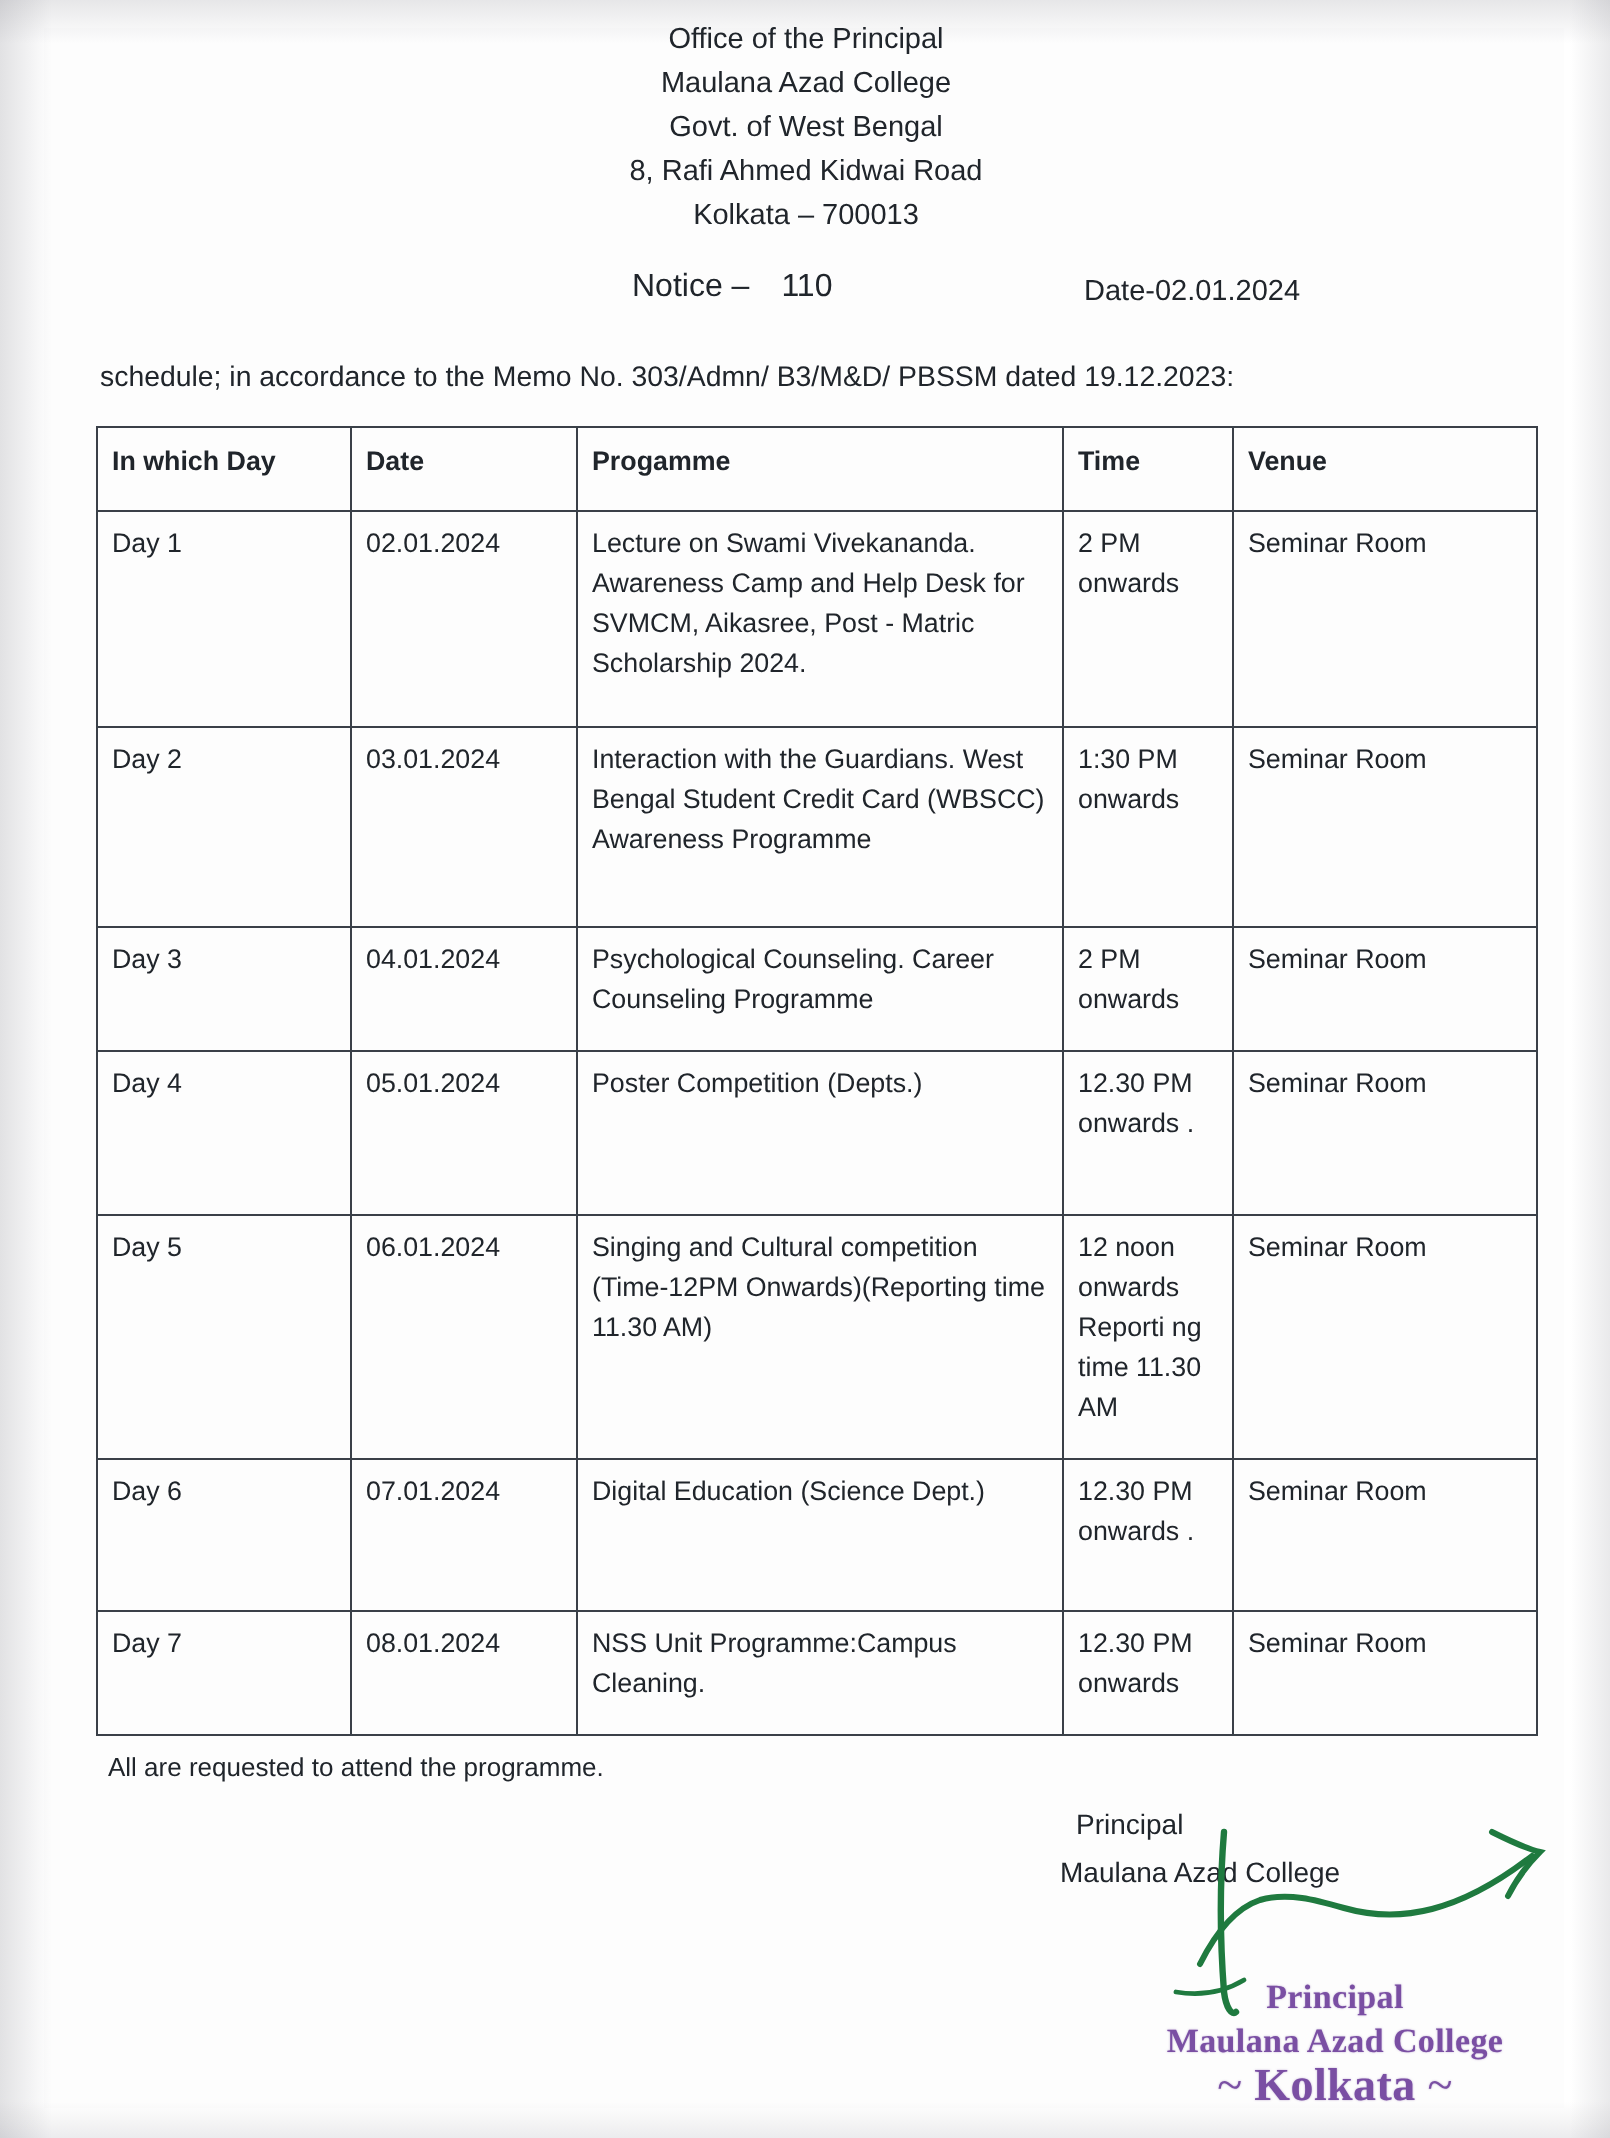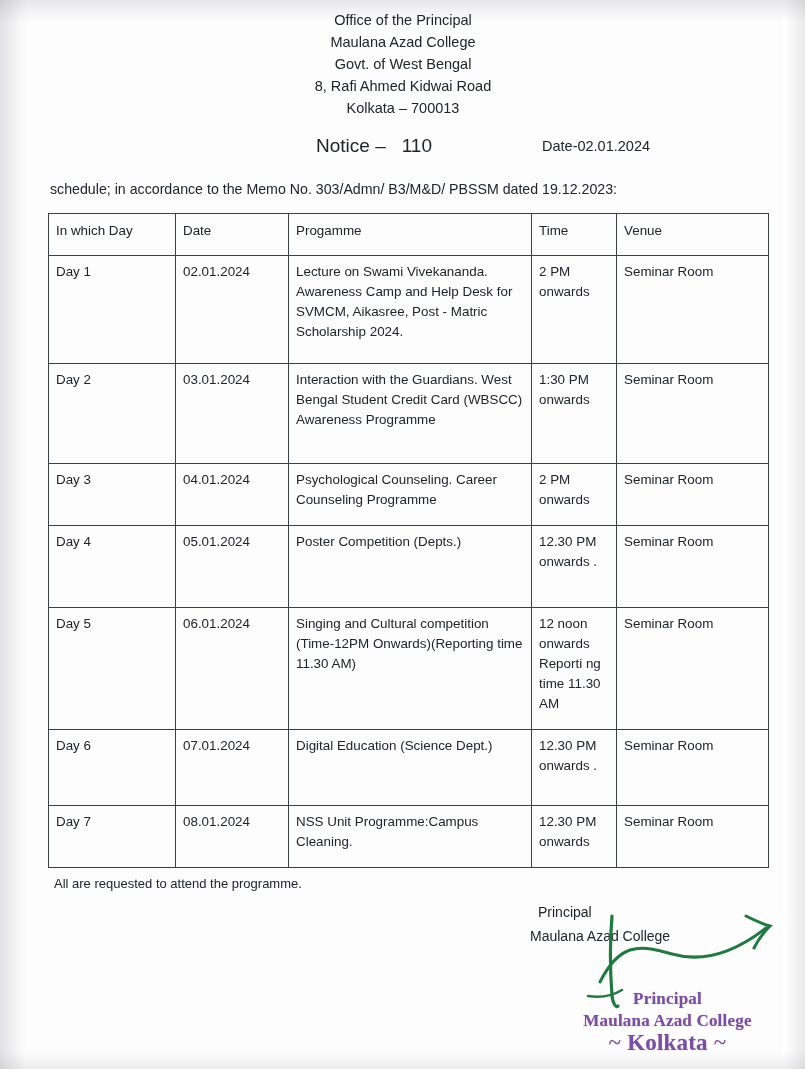--- a/index.html
+++ b/index.html
@@ -53,21 +53,21 @@
 
   .notice-row {
     position: relative;
     height: 30px;
     margin-top: 16px;
   }
   .notice-no {
     position: absolute;
     left: 268px;
     top: 0;
-    font-size: 19px;
+    font-size: 16px;
   }
   .notice-no .num { margin-left: 16px; }
   .date {
     position: absolute;
     left: 494px;
     top: 3px;
     font-size: 14.5px;
   }
 
   .intro {
@@ -90,21 +90,21 @@
   table.schedule td, table.schedule th {
     border: 1px solid #3a4048;
     vertical-align: top;
     padding: 6px 7px 6px 7px;
     font-size: 13.4px;
     line-height: 20px;
     font-weight: normal;
     text-align: left;
     color: #20252b;
   }
-  table.schedule th { padding-top: 7px; padding-bottom: 14px; }
+  table.schedule th { padding-top: 7px; padding-bottom: 14px; font-weight: bold; }
   .c-day    { width: 112px; }
   .c-date   { width: 98px; }
   .c-prog   { width: 228px; margin-left: 48px; }
   .c-time   { width: 70px; }
   .c-venue  { width: 137px; }
 
   .just { text-align: justify; text-justify: inter-word; }
 
   .footnote {
     margin-top: 8px;

